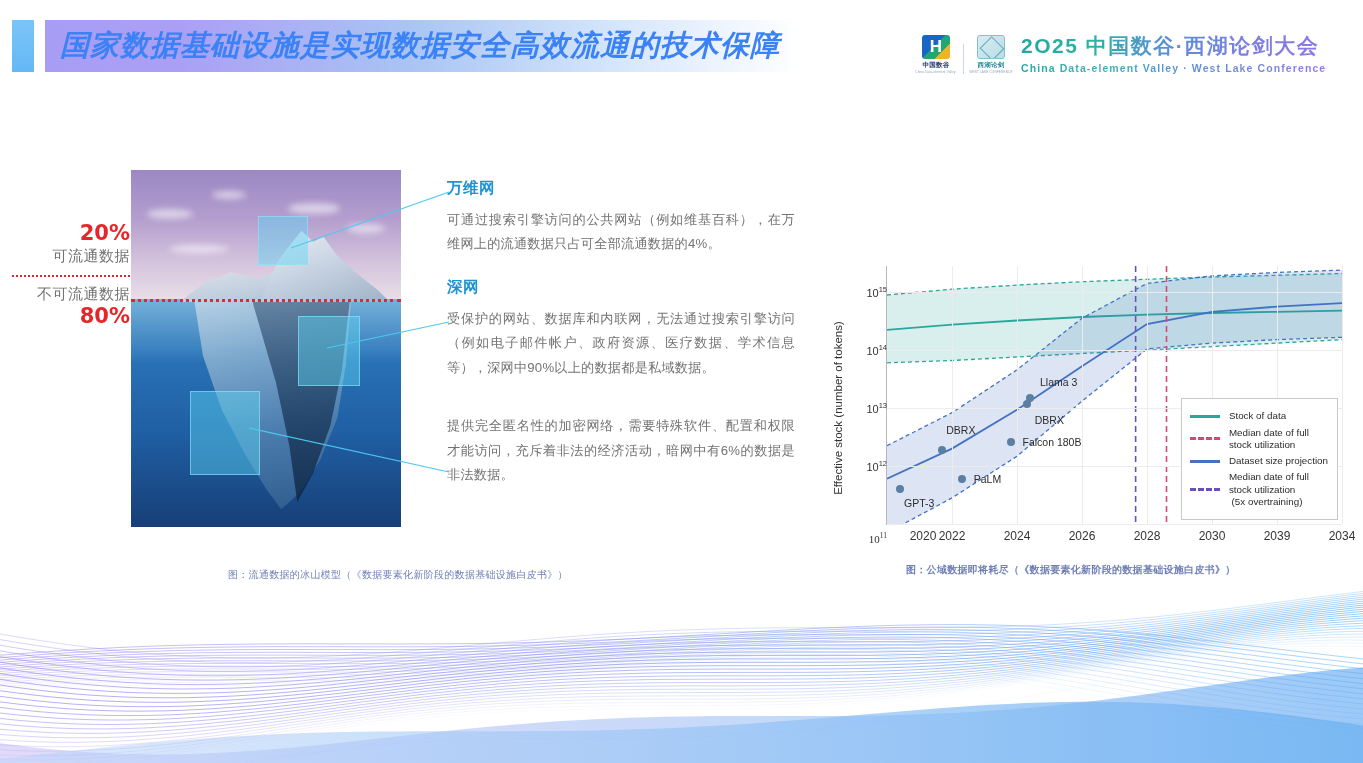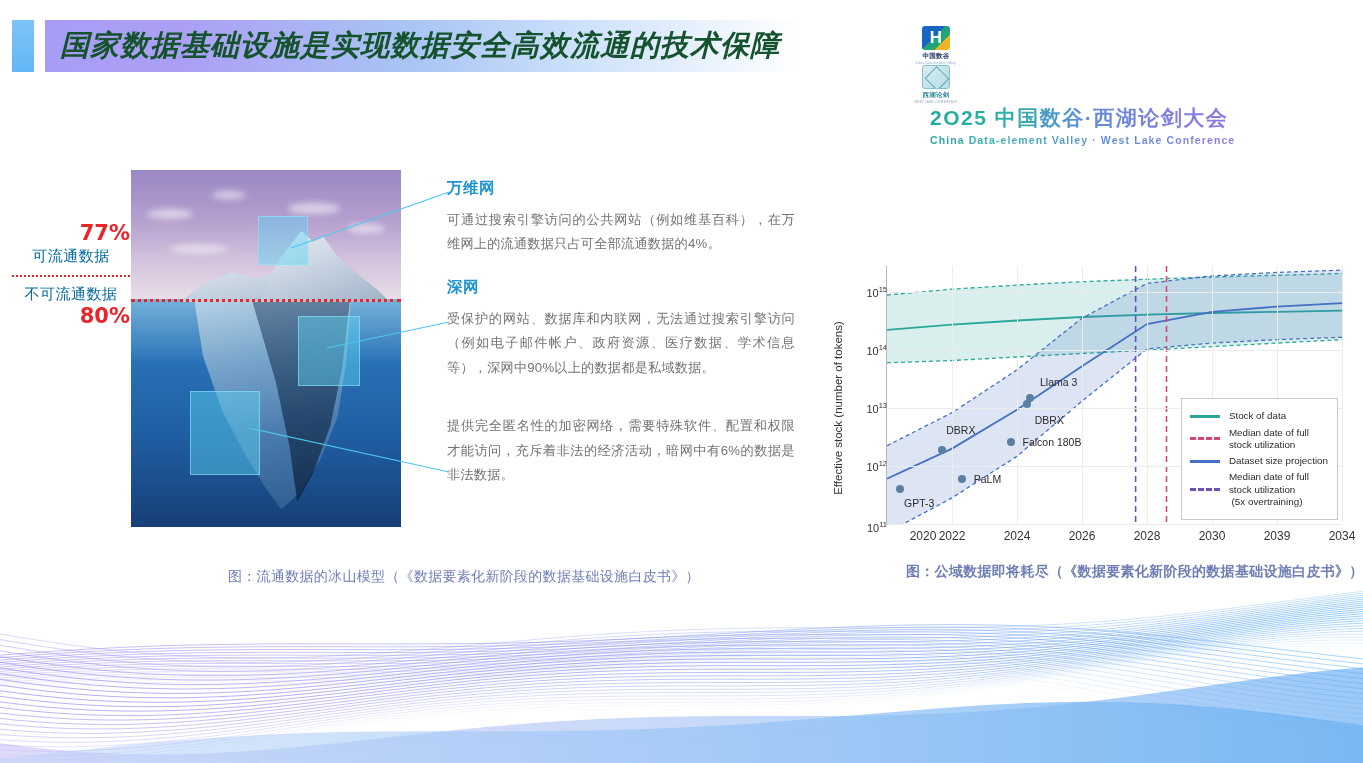--- a/index.html
+++ b/index.html
@@ -9,25 +9,25 @@
     position:relative;
   }
   
   #header{position:absolute;left:0;top:0;width:1363px;height:92px;}
   #accent-bar{position:absolute;left:12px;top:20px;width:22px;height:52px;
     background:linear-gradient(180deg,#7cc4f7 0%,#63b8f5 100%);}
   #title-band{position:absolute;left:45px;top:20px;width:755px;height:52px;
     background:linear-gradient(90deg,#a89df5 0%,#ab9ff5 18%,#a9c4f3 48%,#cfe2fb 72%,#ffffff 100%);}
   #title-text{position:absolute;left:60px;top:24px;width:760px;height:44px;
     display:flex;align-items:center;
-    font-size:29px;font-weight:bold;font-style:italic;color:#14532d;
+    font-size:29px;font-weight:bold;font-style:italic;color:#3b82f6;
     letter-spacing:1px;white-space:nowrap;
     font-family:"DejaVu Sans","Liberation Sans",sans-serif;}
   
-  #logo-group{position:absolute;left:918px;top:26px;height:48px;display:flex;align-items:flex-start;flex-direction:column;}
+  #logo-group{position:absolute;left:918px;top:26px;height:48px;display:flex;align-items:flex-end;}
   .logo-mark{width:36px;display:flex;flex-direction:column;align-items:center;}
   .logo-mark .glyph{width:28px;height:24px;border-radius:3px;position:relative;overflow:hidden;}
   .logo-mark .cap{font-size:6.5px;color:#2a3a6a;margin-top:2px;font-weight:bold;letter-spacing:.3px;white-space:nowrap;}
   .logo-mark .sub{font-size:3.4px;color:#8aa0c4;letter-spacing:.2px;white-space:nowrap;transform:scale(.9);}
   #mark-a .glyph{background:linear-gradient(135deg,#1766c4 0%,#1766c4 46%,#1fa37a 46%,#23a96f 70%,#f0b323 70%);}
   #mark-a .glyph:after{content:"H";position:absolute;left:0;top:0;right:0;bottom:0;
     color:#fff;font-size:17px;font-weight:bold;display:flex;align-items:center;justify-content:center;}
   #logo-divider{width:1px;height:30px;background:#c9d4e4;margin:0 9px;}
   #mark-b .glyph{background:linear-gradient(135deg,#d8ecf0,#b9dde6);border:1px solid #7fc3cf;box-sizing:border-box;}
   #mark-b .glyph:after{content:"";position:absolute;left:5px;top:4px;width:16px;height:15px;
@@ -38,21 +38,21 @@
     background:linear-gradient(90deg,#1fa9a0 0%,#2bb3a0 22%,#5b8fd8 48%,#7b7fe0 74%,#8f79e4 100%);
     -webkit-background-clip:text;background-clip:text;color:transparent;}
   #logo-en{font-size:10.5px;font-weight:bold;letter-spacing:1.1px;white-space:nowrap;margin-top:2px;
     background:linear-gradient(90deg,#1fa9a0 0%,#3fb0b6 25%,#5b8fd8 55%,#8f79e4 100%);
     -webkit-background-clip:text;background-clip:text;color:transparent;}
 
   
   #pct-block{position:absolute;left:12px;top:222px;width:118px;text-align:right;}
   .pct-num{font-size:21px;font-weight:bold;color:#e8252a;line-height:1.1;
     font-family:"DejaVu Sans","Liberation Sans",sans-serif;}
-  .pct-lab{font-size:15px;color:#0369a1;line-height:1.5;letter-spacing:.5px;text-align:center;}
+  .pct-lab{font-size:15px;color:#737373;line-height:1.5;letter-spacing:.5px;}
   #pct-divider{margin:7px 0 6px 0;height:0;border-top:2px dotted #e8252a;}
 
   
   #iceberg{position:absolute;left:131px;top:170px;width:270px;height:357px;overflow:hidden;}
   #sky{position:absolute;left:0;top:0;width:100%;height:36%;
     background:linear-gradient(180deg,#9b88c4 0%,#b49ece 38%,#d5c4dd 72%,#e8dde8 100%);}
   .cloud{position:absolute;background:rgba(255,255,255,.55);border-radius:50%;filter:blur(3px);}
   #sea{position:absolute;left:0;top:36%;width:100%;height:64%;
     background:linear-gradient(180deg,#2f6fae 0%,#2a74b8 22%,#1f5ea2 60%,#173f77 100%);}
   #sea-glow{position:absolute;left:0;top:36%;width:100%;height:18%;
@@ -79,21 +79,21 @@
   
   #connectors{position:absolute;left:131px;top:170px;width:340px;height:370px;pointer-events:none;}
 
   
   #text-col{position:absolute;left:447px;top:178px;width:348px;}
   .sec{margin-bottom:20px;}
   .sec-title{font-size:15.5px;font-weight:bold;color:#1d93d2;margin-bottom:9px;letter-spacing:.5px;}
   .sec-body{font-size:13.2px;color:#737373;line-height:1.85;text-align:justify;letter-spacing:.2px;}
   #sec-deep{margin-top:8px;}
   #sec-dark{margin-top:34px;}
-  .caption{position:absolute;font-size:14px;color:#6f7fb5;letter-spacing:.3px;white-space:nowrap;}
+  .caption{position:absolute;font-size:10px;color:#6f7fb5;letter-spacing:.3px;white-space:nowrap;}
   #cap-left{left:228px;top:568px;}
   #cap-right{left:906px;top:563px;font-weight:bold;}
 
   
   #chart{position:absolute;left:838px;top:258px;width:505px;height:300px;}
   #ylabel{position:absolute;left:-6px;top:0px;width:300px;height:16px;
     transform:rotate(-90deg);transform-origin:0 0;
     translate:0 300px;
     font-size:11.5px;color:#333;text-align:center;white-space:nowrap;}
   #plot{position:absolute;left:48px;top:8px;width:455px;height:258px;
@@ -138,21 +138,21 @@
       <div class="sub">WEST LAKE CONFERENCE</div>
     </div>
     <div id="logo-text">
       <div id="logo-cn">2O25 中国数谷·西湖论剑大会</div>
       <div id="logo-en">China Data-element Valley  ·  West Lake Conference</div>
     </div>
   </div>
 </div>
 
 <div id="pct-block">
-  <div class="pct-num">77%</div>
+  <div class="pct-num">20%</div>
   <div class="pct-lab">可流通数据</div>
   <div id="pct-divider"></div>
   <div class="pct-lab">不可流通数据</div>
   <div class="pct-num">80%</div>
 </div>
 
 <div id="iceberg">
   <div id="sky">
     <div class="cloud" style="left:6%;top:30%;width:46px;height:10px;"></div>
     <div class="cloud" style="left:30%;top:16%;width:34px;height:8px;"></div>
@@ -219,21 +219,21 @@
       <div class="xtick" style="left: 195px;">2026</div>
       <div class="gridv" style="left: 260px;"></div>
       <div class="xtick" style="left: 260px;">2028</div>
       <div class="gridv" style="left: 325px;"></div>
       <div class="xtick" style="left: 325px;">2030</div>
       <div class="gridv" style="left: 390px;"></div>
       <div class="xtick" style="left: 390px;">2039</div>
       <div class="gridv" style="left: 455px;"></div>
       <div class="xtick" style="left: 455px;">2034</div>
       <div class="gridh" style="top: 258px;"></div>
-      <div class="ytick" style="top: 261px;">10<sup>11</sup></div>
+      <div class="ytick" style="top: 272px; font-family: Liberation Serif, serif;">10<sup>11</sup></div>
       <div class="gridh" style="top: 200.022px;"></div>
       <div class="ytick" style="top: 200.022px;">10<sup>12</sup></div>
       <div class="gridh" style="top: 142.045px;"></div>
       <div class="ytick" style="top: 142.045px;">10<sup>13</sup></div>
       <div class="gridh" style="top: 84.0674px;"></div>
       <div class="ytick" style="top: 84.0674px;">10<sup>14</sup></div>
       <div class="gridh" style="top: 26.0899px;"></div>
       <div class="ytick" style="top: 26.0899px;">10<sup>15</sup></div>
       <div class="dot" style="left: 13px; top: 223.213px;"></div>
       <div class="dotlab" style="left: 17px; top: 237.213px;">GPT-3</div>

